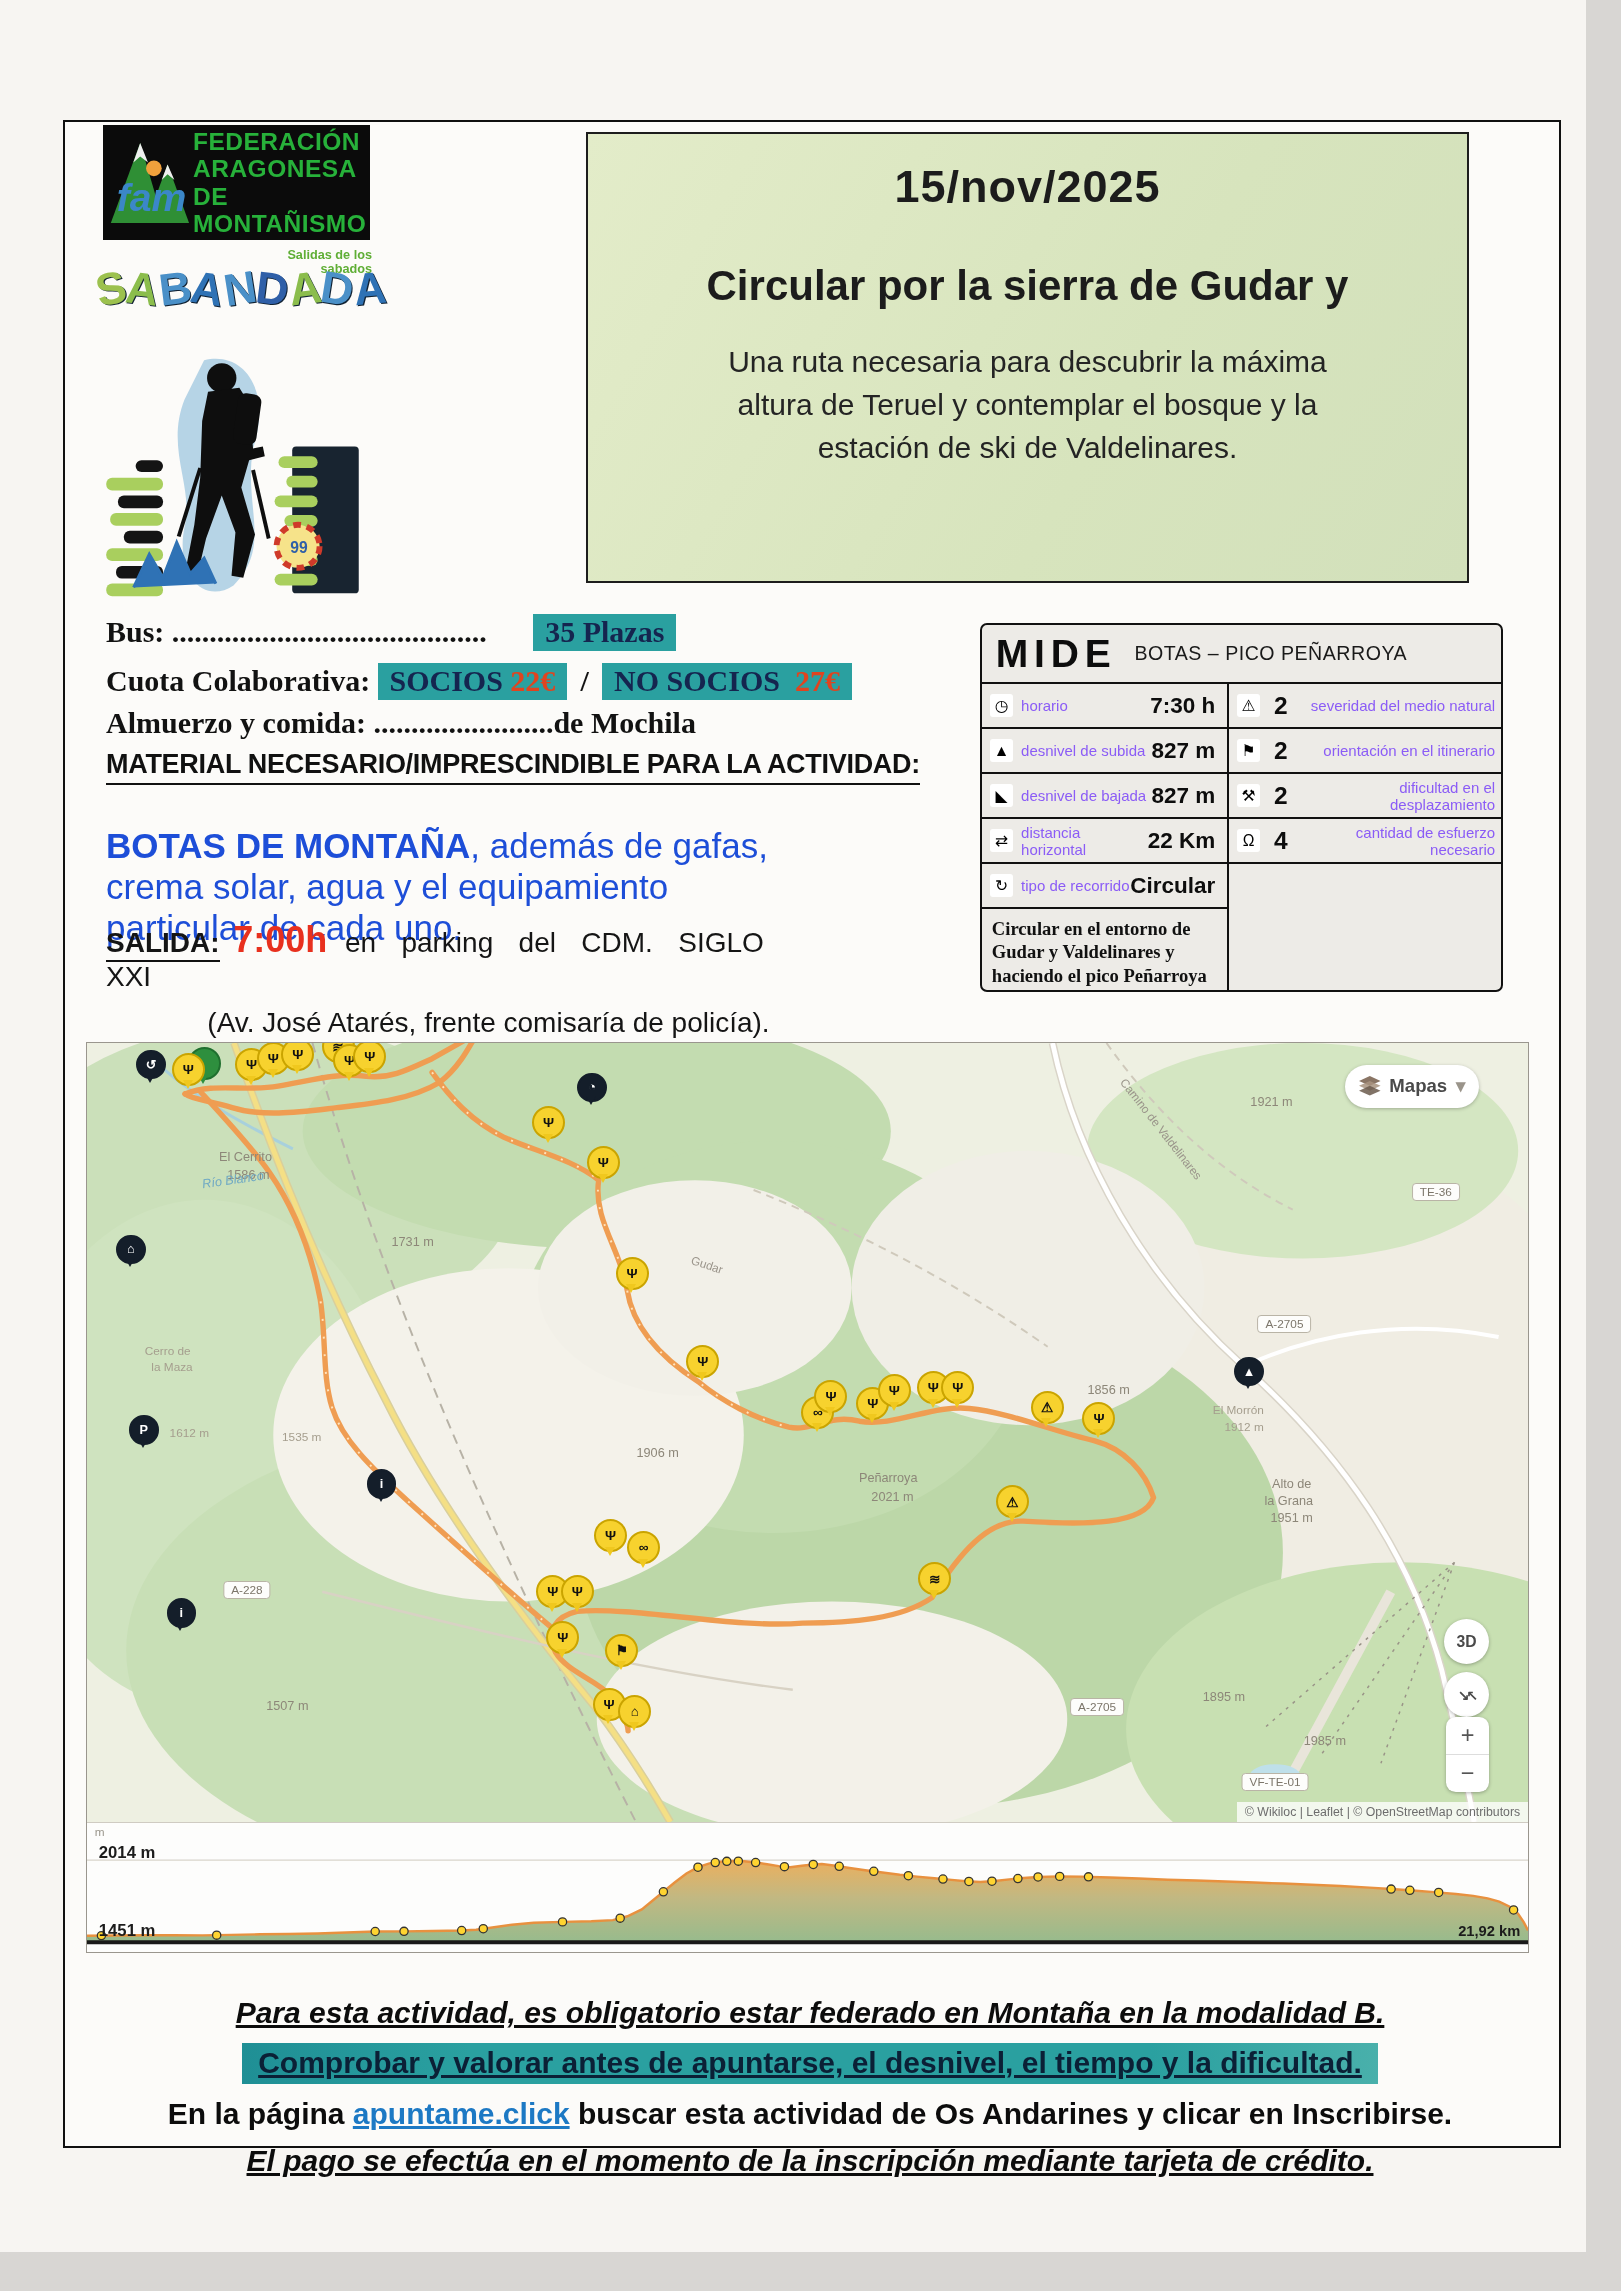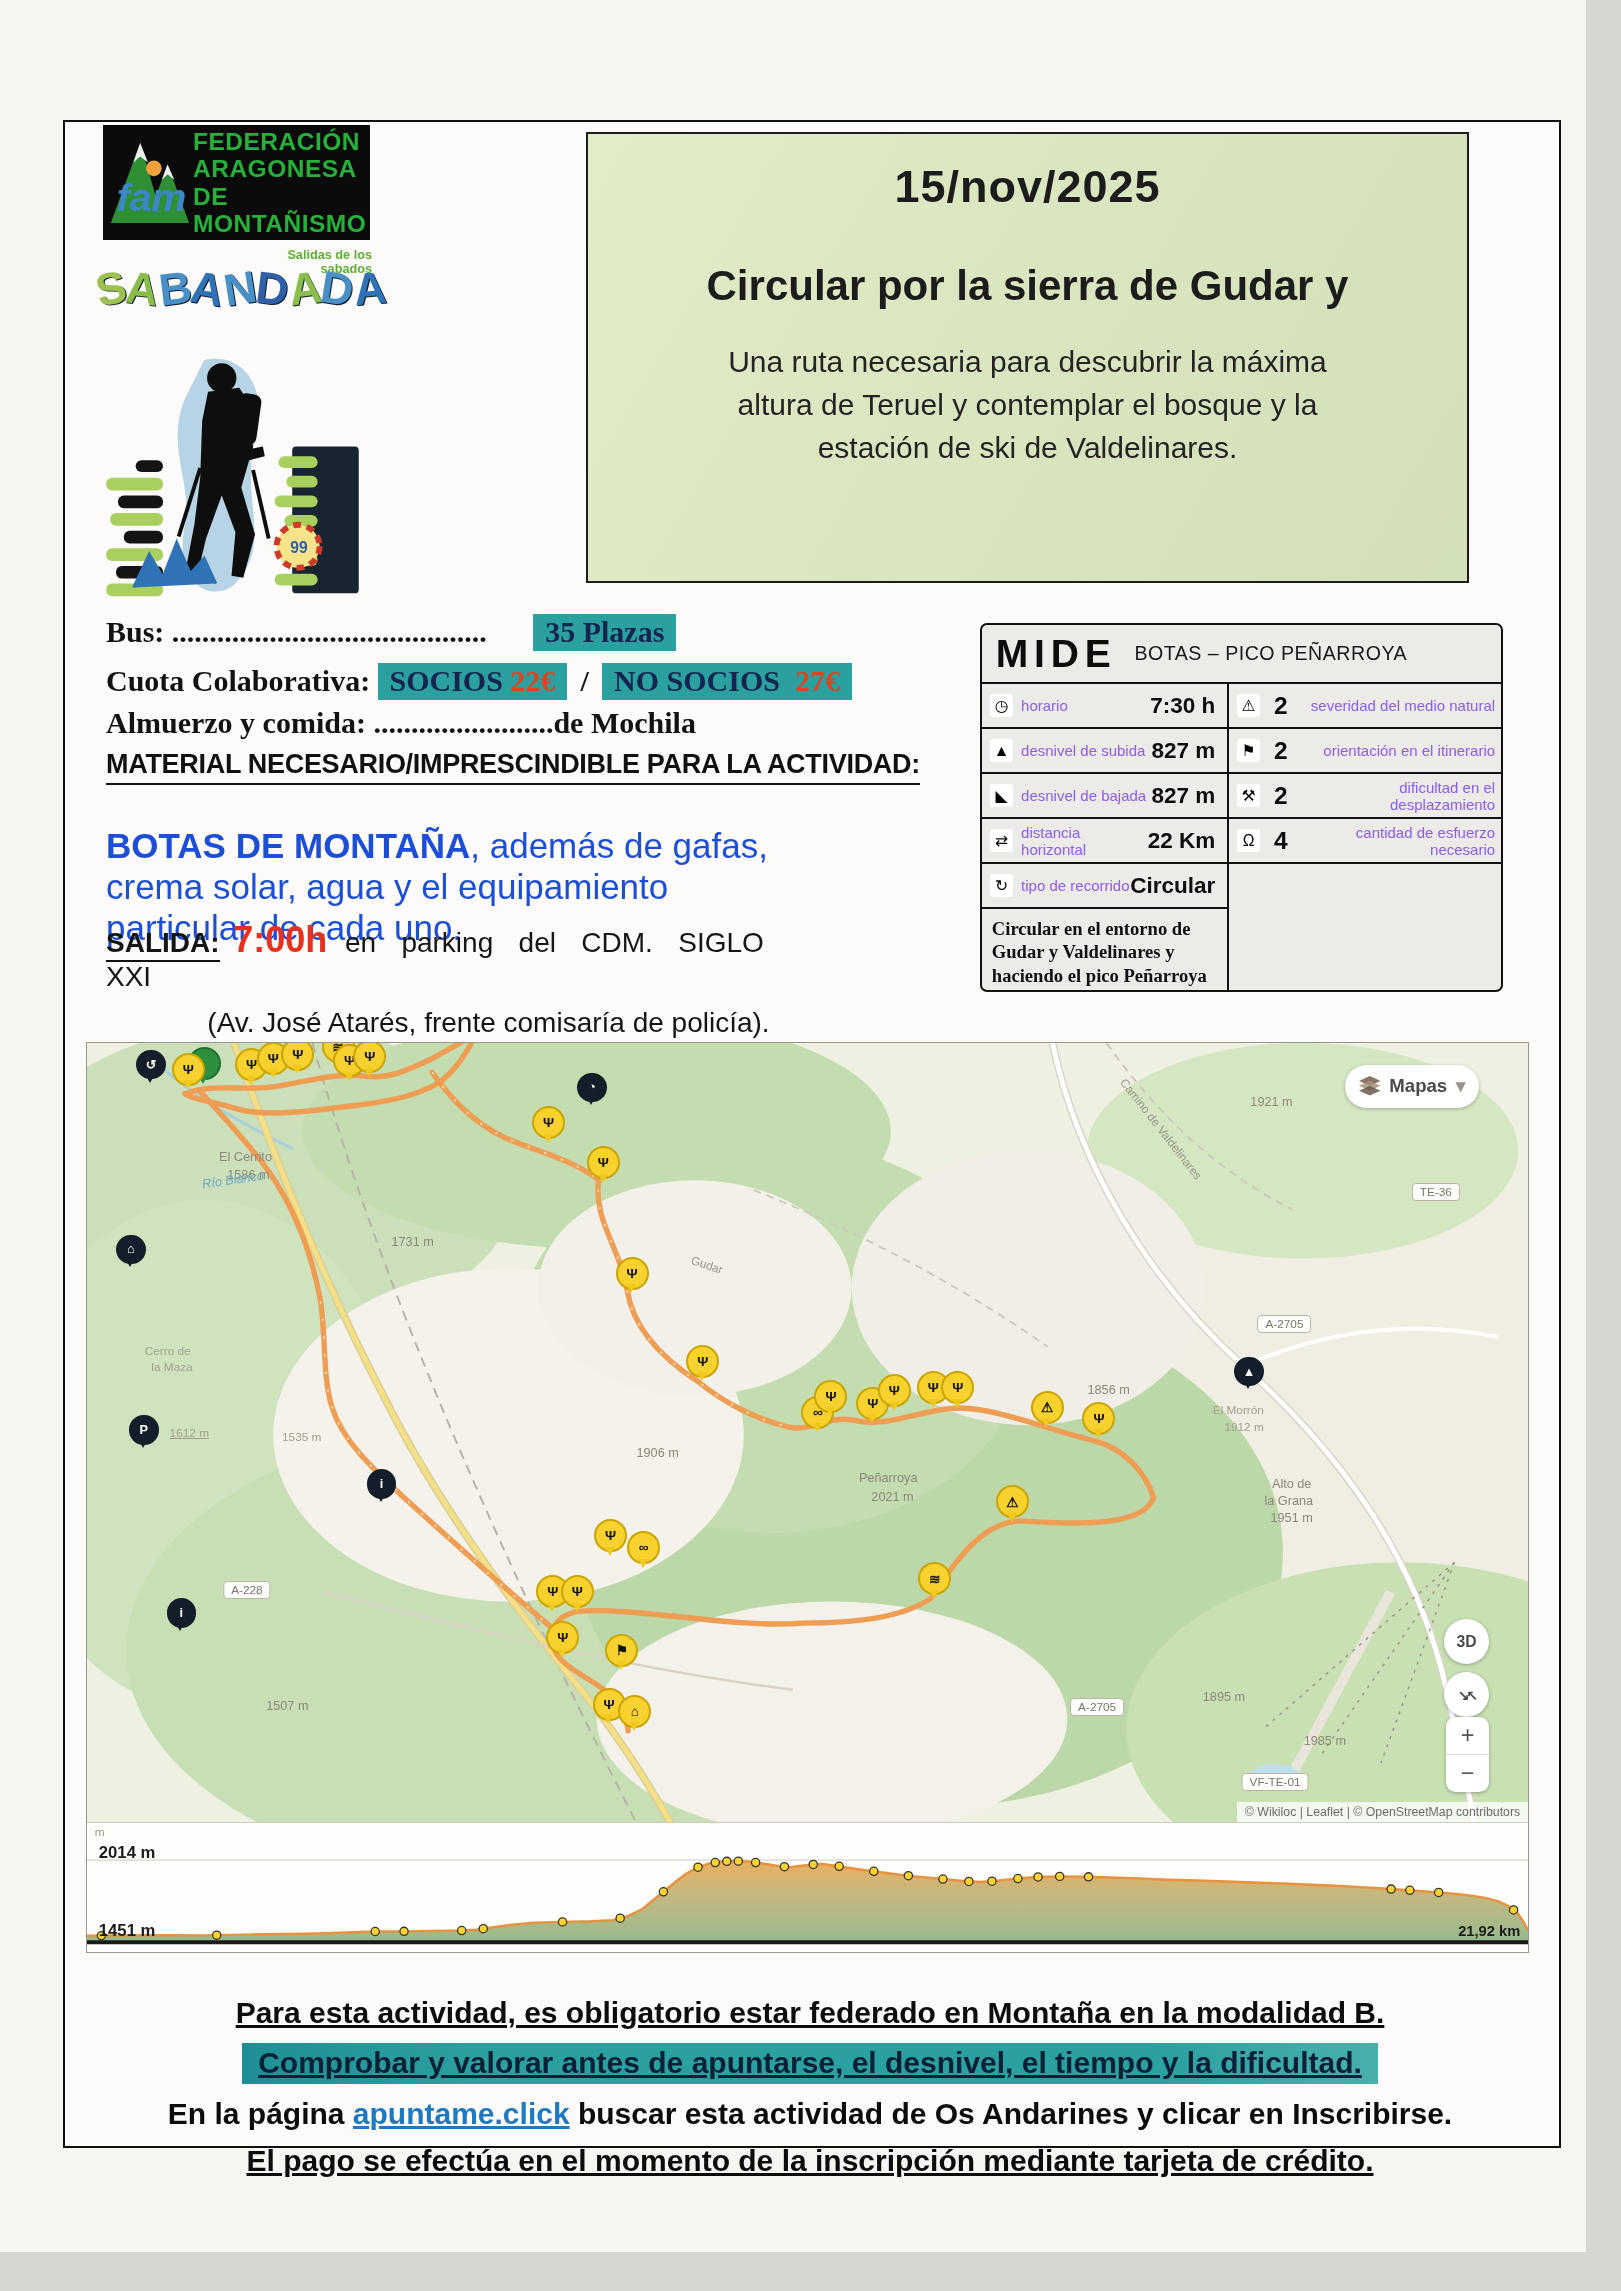--- a/index.html
+++ b/index.html
@@ -84,21 +84,21 @@
   
   #profile{position:absolute;left:0;top:779px;width:1441px;height:129px;background:#fdfdfc;border-top:1px solid #cfcbc2;}
   #profile .unit{position:absolute;left:7.8px;top:2px;font-size:11.8px;color:#9a968c;}
   #profile .maxlbl{position:absolute;left:11.8px;top:19.6px;font-size:16.7px;font-weight:bold;color:#1c1c1c;}
   #profile .minlbl{position:absolute;left:11.8px;top:98px;font-size:16.7px;font-weight:bold;color:#1c1c1c;}
   #profile .distlbl{position:absolute;right:7.8px;top:100px;font-size:14.7px;font-weight:bold;color:#1c1c1c;}
 
   
   #footer{position:absolute;left:63px;top:1996px;width:1494px;text-align:center;font-weight:bold;color:#0c0c0c;}
   #footer .fline{font-size:30px;margin-bottom:12.7px;}
-  #footer .u{text-decoration:underline;}
+  #footer .u{text-decoration:underline;font-style:italic;}
   #footer .chipline{display:inline-block;background:linear-gradient(90deg,#1f8f95,#2aa0a0 20%,#2aa0a0 80%,#49b0ab);
     color:#0b2036;padding:2.9px 15.7px 4.9px 15.7px;text-decoration:underline;}
   #footer a{color:#1d79c4;text-decoration:underline;}
 </style>
 </head>
 <body>
 
 <div id="paper">
   <div id="frame"></div>
 
@@ -363,21 +363,21 @@
         <div class="maplabel pk2" style="left: 79.9%; top: 47.1%;">El Morrón</div>
         <div class="maplabel pk2" style="left: 80.3%; top: 49.3%;">1912 m</div>
         <div class="maplabel pk" style="left: 83.6%; top: 56.6%;">Alto de</div>
         <div class="maplabel pk" style="left: 83.4%; top: 58.8%;">la Grana</div>
         <div class="maplabel pk" style="left: 83.6%; top: 61%;">1951 m</div>
         <div class="maplabel pk" style="left: 78.9%; top: 83.9%;">1895 m</div>
         <div class="maplabel pk" style="left: 85.9%; top: 89.6%;">1985 m</div>
         <div class="maplabel pk" style="left: 13.9%; top: 85.1%;">1507 m</div>
         <div class="maplabel pk2" style="left: 5.6%; top: 39.6%;">Cerro de</div>
         <div class="maplabel pk2" style="left: 5.9%; top: 41.6%;">la Maza</div>
-        <div class="maplabel pk2" style="left: 7.1%; top: 50.1%; text-decoration: underline;">1612 m</div>
+        <div class="maplabel pk2" style="left: 7.1%; top: 50.1%;">1612 m</div>
         <div class="maplabel pk2" style="left: 14.9%; top: 50.6%;">1535 m</div>
         <div class="maplabel river" style="left: 10.1%; top: 17.6%; transform: translate(-50%, -50%) rotate(-8deg);">Río Blanco</div>
         <div class="maplabel roadlbl" style="left: 74.5%; top: 11%; transform: translate(-50%, -50%) rotate(52deg);">Camino de Valdelinares</div>
         <div class="maplabel roadlbl" style="left: 43%; top: 28.5%; transform: translate(-50%, -50%) rotate(18deg);">Gudar</div>
         <div class="shield" style="left: 93.6%; top: 19.1%;">TE-36</div>
         <div class="shield" style="left: 83.1%; top: 36.1%;">A-2705</div>
         <div class="shield" style="left: 11.1%; top: 70.2%;">A-228</div>
         <div class="shield" style="left: 70.1%; top: 85.3%;">A-2705</div>
       </div>
 

